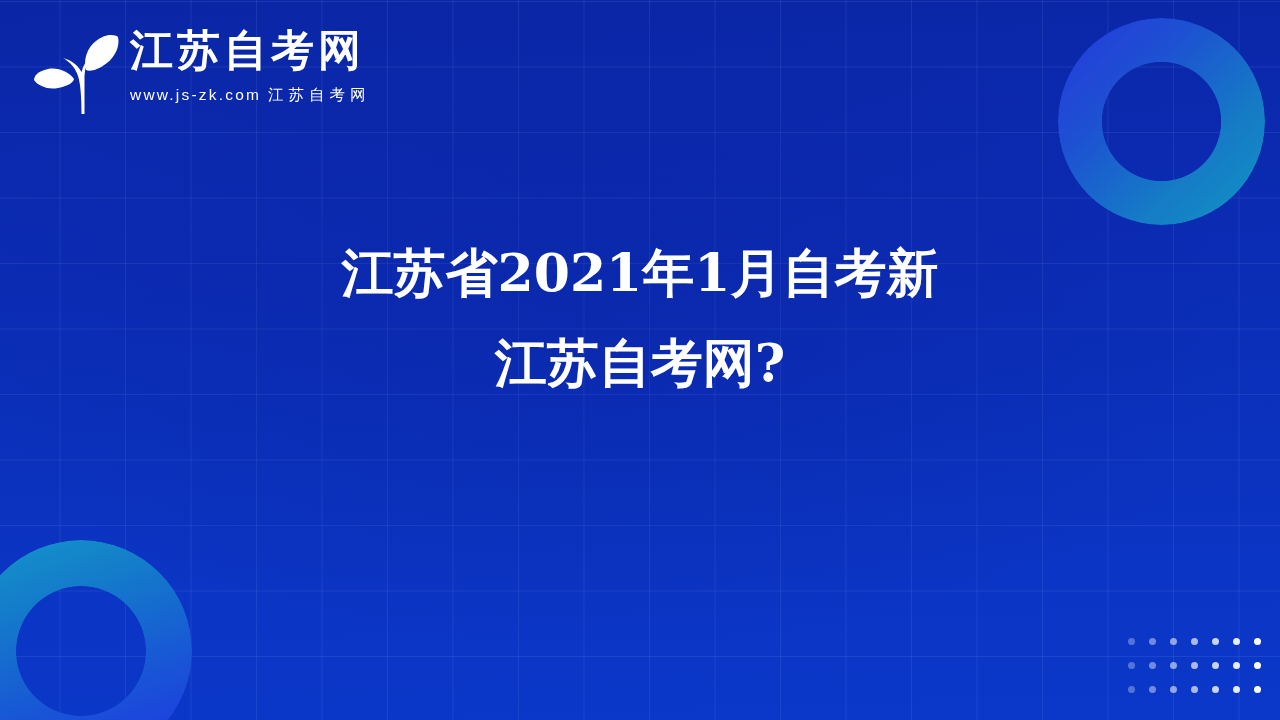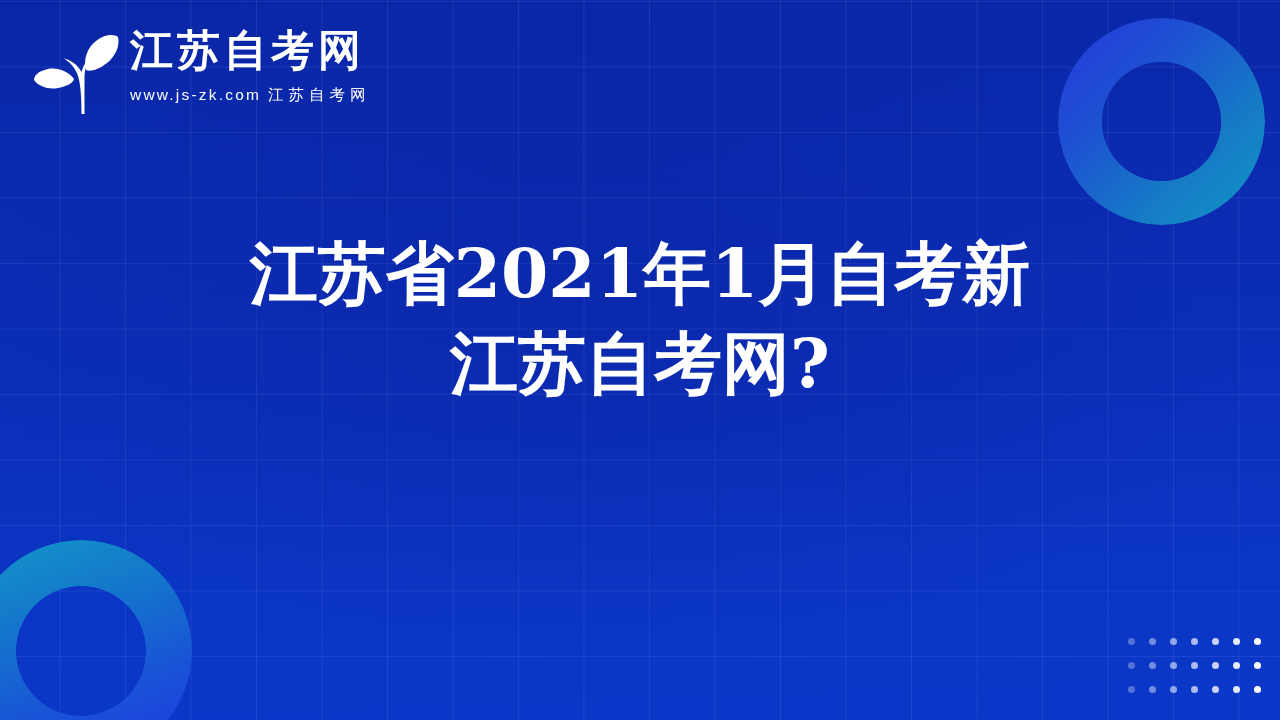--- a/index.html
+++ b/index.html
@@ -136,21 +136,21 @@
   
   .headline {
     position: absolute;
     left: 0;
     right: 0;
     top: 228px;
     text-align: center;
     color: #ffffff;
     font-family: "DejaVu Serif", "Liberation Serif", serif;
     font-weight: 700;
-    font-size: 68px;
+    font-size: 52px;
     line-height: 90px;
     letter-spacing: 0px;
     padding: 0 100px;
     box-sizing: border-box;
   }
   .headline .ln {
     display: block;
     white-space: nowrap;
   }
 </style>

